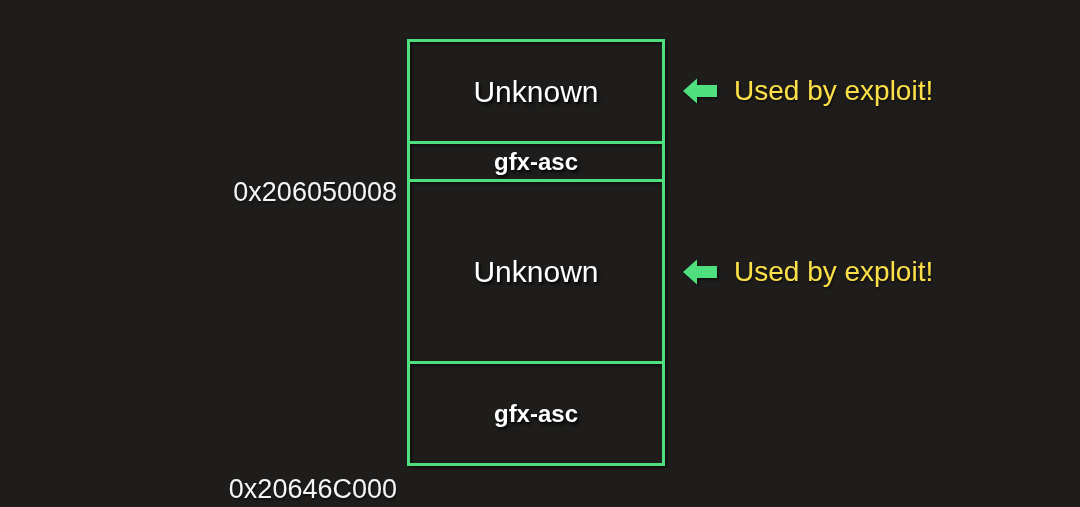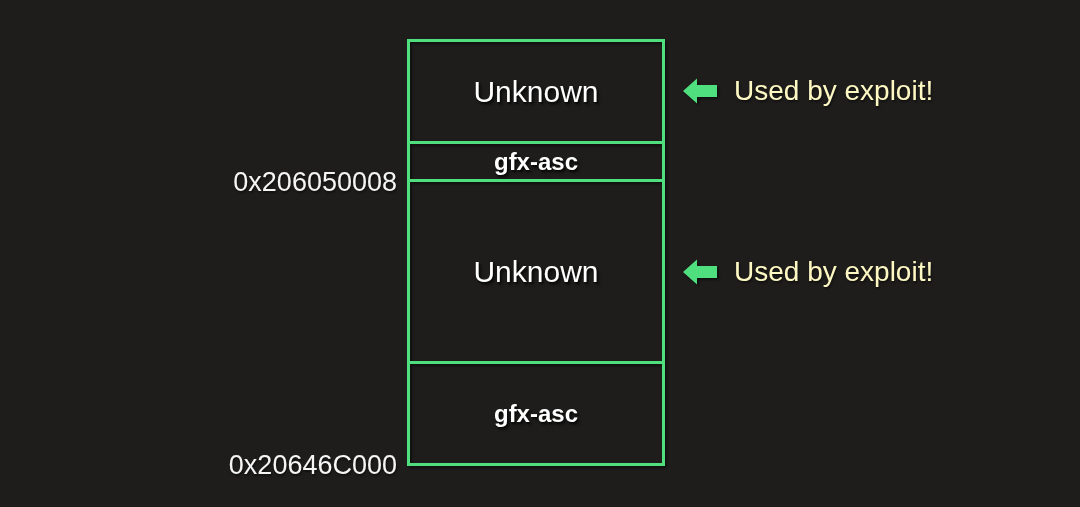--- a/index.html
+++ b/index.html
@@ -68,32 +68,32 @@
     white-space: nowrap;
   }
   .annot .arrow {
     width: 34px;
     height: 26px;
     flex: 0 0 auto;
     filter: drop-shadow(2px 2px 1px rgba(0,0,0,0.45));
   }
   .annot .annot-text {
     font-size: 28px;
-    color: #fef9c3;
+    color: #fde047;
     text-shadow: 1px 2px 2px rgba(0,0,0,0.45);
     text-align: center;
   }
 </style>
 </head>
 <body>
 
 <div class="screen">
 
-  <div class="addr" style="top:166px">0x206050008</div>
-  <div class="addr" style="top:449px">0x20646C000</div>
+  <div class="addr" style="top:176px">0x206050008</div>
+  <div class="addr" style="top:473px">0x20646C000</div>
 
   <div class="memcol">
     <div class="region" style="height:99px">
       <span>Unknown</span>
     </div>
     <div class="region bold" style="height:38px">
       <span>gfx-asc</span>
     </div>
     <div class="region" style="height:182px">
       <span>Unknown</span>

